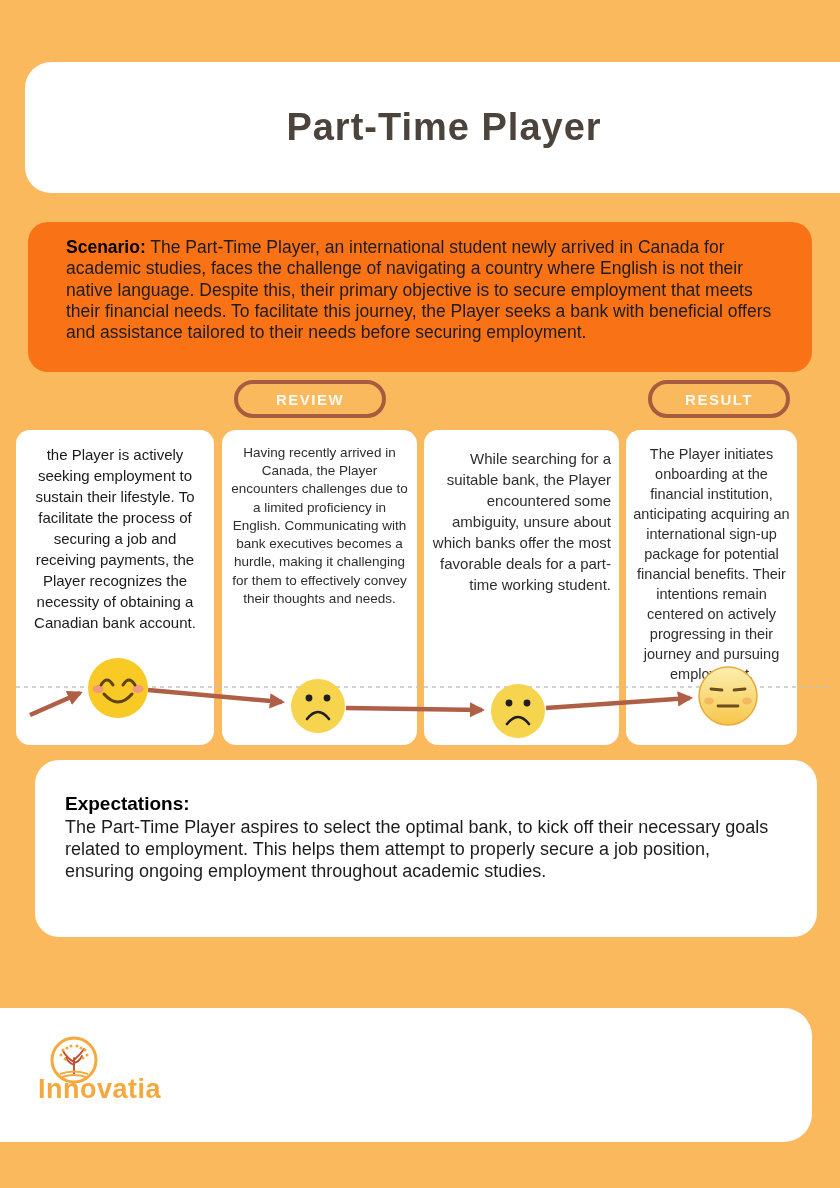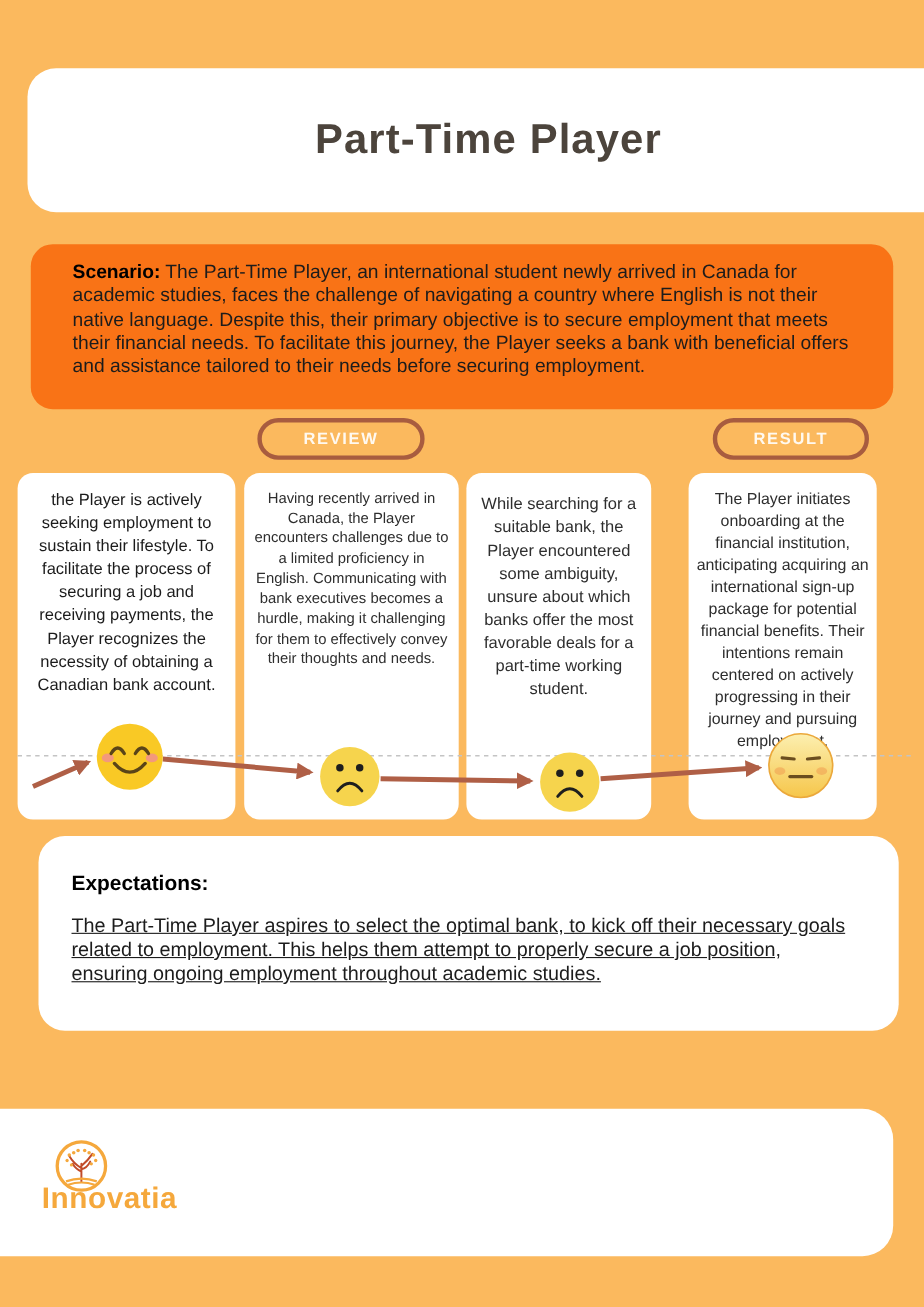--- a/index.html
+++ b/index.html
@@ -41,36 +41,36 @@
   .badge-result   { left:648px; width:142px; }
 
   
   .stage-card {
     position:absolute; top:430px; height:315px;
     background:#ffffff; border-radius:14px;
     padding:14px 8px 0 8px; text-align:center; color:#2e2e2e;
   }
   .card-1 { left:16px;  width:198px; font-size:15px;   line-height:1.4; color:#1b1b1b; }
   .card-2 { left:222px; width:195px; font-size:13.5px; line-height:1.35; }
-  .card-3 { left:424px; width:168px; font-size:15px;   line-height:1.4; padding-top:18px; }
+  .card-3 { left:424px; width:195px; font-size:15px;   line-height:1.4; padding-top:18px;text-align:right; }
   .card-4 { left:626px; width:171px; font-size:14.5px; line-height:1.38; padding-left:6px; padding-right:6px; }
 
   
   .journey-layer {
     position:absolute; left:0; top:630px; width:840px; height:130px;
     pointer-events:none;
   }
 
   
   .expectations-card {
     position:absolute; left:35px; top:760px; width:782px; height:177px;
     background:#ffffff; border-radius:24px; padding:33px 35px 0 30px;
   }
-  .expectations-card h2 { font-size:19px; font-weight:bold; color:#000; margin-bottom:16px; }
-  .expectations-card p { font-size:18px; line-height:1.22; color:#1c1c1c;text-decoration:underline; }
+  .expectations-card h2 { font-size:19px; font-weight:bold; color:#000; margin-bottom:2px; }
+  .expectations-card p { font-size:18px; line-height:1.22; color:#1c1c1c; }
 
   
   .footer-card {
     position:absolute; left:0; top:1008px; width:812px; height:134px;
     background:#ffffff; border-radius:0 28px 28px 0;
   }
   .brand-logo { position:absolute; left:50px; top:28px; width:48px; height:48px; }
   .brand-name {
     position:absolute; left:25px; top:66px;
     font-size:27px; font-weight:bold; color:#F5A83C; letter-spacing:0.5px;margin-left:13px;

